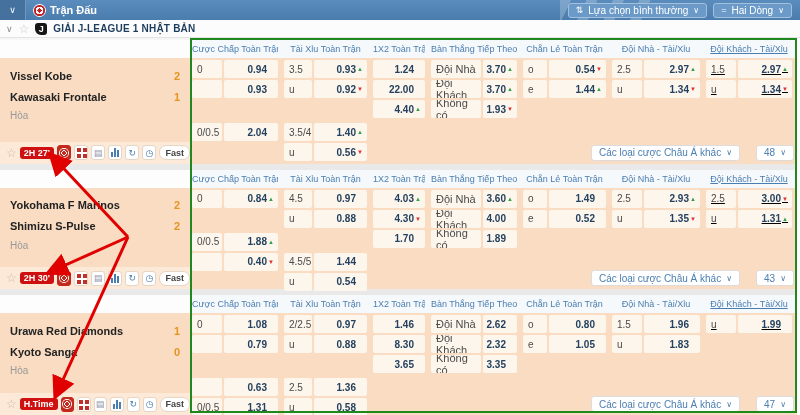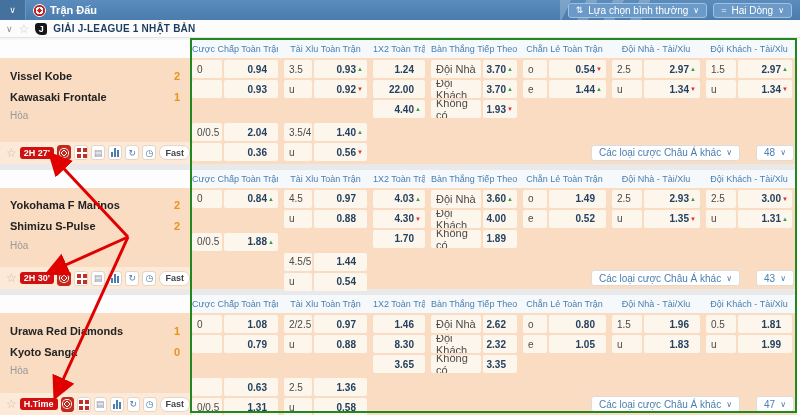--- a/index.html
+++ b/index.html
@@ -50,21 +50,21 @@
   .ic-blue { color:#4a7eb0; }
   .ic-ball { background:#c22a1e; border-color:#c22a1e; }
   .ball-dot { width:8px; height:8px; border-radius:50%; background:radial-gradient(circle, #c22a1e 0 1.6px, #fff 1.6px 2.9px, #c22a1e 2.9px); box-shadow:0 0 0 1px #fff; }
   .cards-dot { width:4px; height:4px; background:#c03028; box-shadow:6px 0 #c03028, 0 6px #c03028, 6px 6px #c03028; margin:-5px 0 0 -5px; }
   .ic-chart { background-color:#fff; background-image:linear-gradient(#4a7eb0,#4a7eb0),linear-gradient(#4a7eb0,#4a7eb0),linear-gradient(#4a7eb0,#4a7eb0); background-size:2px 5px,2px 9px,2px 7px; background-position:2px 6px,5px 2px,8px 4px; background-repeat:no-repeat; }
   .fast-btn { height:15px; background:#fff; border:1px solid #e3d6c6; border-radius:7px; font-size:9px; font-weight:bold; color:#444; display:flex; align-items:center; padding:0 5px; cursor:pointer; }
 
   
   .odds-area { flex:1; position:relative; padding:2px 0 0 2px; min-width:0; }
   .odds-grid { display:flex; gap:6px; }
-  .c1{width:86px;} .c2{width:83px;} .c3{width:52px;} .c4{width:86px;} .c5{width:83px;} .c6{width:88px;} .c7{width:86px;}
+  .c1{width:86px;} .c2{width:83px;} .c3{width:52px;} .c4{width:86px;} .c5{width:83px;} .c6{width:88px;} .c7{width:86px;text-decoration:underline;}
   .ocol { display:flex; flex-direction:column; gap:2px; flex:0 0 auto; }
   .orow { display:flex; gap:2px; height:18px; }
   .ghost { visibility:hidden; }
   .gap-top { margin-top:3px; }
   .cell { background:#fdf6ec; border-radius:2px; display:flex; align-items:center; font-size:10px; overflow:hidden; }
   .cell.lbl { padding-left:5px; color:#4a4a4a; flex:0 0 auto; }
   .cell.val { flex:1; justify-content:flex-end; padding-right:3px; color:#24415f; font-weight:bold; cursor:pointer;align-items:center; }
   .c1 .lbl{width:30px;} .c2 .lbl{width:28px;} .c4 .lbl{width:50px; font-size:11px;} .c5 .lbl{width:24px;} .c6 .lbl{width:30px;} .c7 .lbl{width:30px;}
   .c3 .cell { flex:1; justify-content:flex-end; padding-right:3px; color:#24415f; font-weight:bold; cursor:pointer; }
   .tr { margin-left:1px; width:7px; display:inline-flex; }
@@ -174,27 +174,20 @@
                     <div class="cell lbl"></div>
                     <div class="cell val"></div>
                   </div>
             <div class="orow gap-top">
                     <div class="cell lbl">0/0.5</div>
                     <div class="cell val">
                       <span>2.04</span>
                       <span class="tr"></span>
                     </div>
                   </div>
-            <div class="orow">
-                    <div class="cell lbl"></div>
-                    <div class="cell val">
-                      <span>0.36</span>
-                      <span class="tr"></span>
-                    </div>
-                  </div>
           </div>
 
           <div class="ocol c2">
             <div class="orow">
                     <div class="cell lbl">3.5</div>
                     <div class="cell val">
                       <span>0.93</span>
                       <span class="tr t-up"></span>
                     </div>
                   </div>
@@ -391,20 +384,27 @@
                     <div class="cell lbl"></div>
                     <div class="cell val"></div>
                   </div>
             <div class="orow gap-top">
                     <div class="cell lbl">0/0.5</div>
                     <div class="cell val">
                       <span>1.88</span>
                       <span class="tr t-up"></span>
                     </div>
                   </div>
+            <div class="orow">
+                    <div class="cell lbl"></div>
+                    <div class="cell val">
+                      <span>0.40</span>
+                      <span class="tr t-down"></span>
+                    </div>
+                  </div>
           </div>
 
           <div class="ocol c2">
             <div class="orow">
                     <div class="cell lbl">4.5</div>
                     <div class="cell val">
                       <span>0.97</span>
                       <span class="tr"></span>
                     </div>
                   </div>
@@ -733,27 +733,20 @@
                     <div class="cell lbl">u</div>
                     <div class="cell val">
                       <span>1.83</span>
                       <span class="tr"></span>
                     </div>
                   </div>
           </div>
 
           <div class="ocol c7">
             <div class="orow">
-                    <div class="cell lbl">0.5</div>
-                    <div class="cell val">
-                      <span>1.81</span>
-                      <span class="tr"></span>
-                    </div>
-                  </div>
-            <div class="orow">
                     <div class="cell lbl">u</div>
                     <div class="cell val">
                       <span>1.99</span>
                       <span class="tr"></span>
                     </div>
                   </div>
           </div>
         </div>
         <div class="area-footer">
           <div class="pill">

